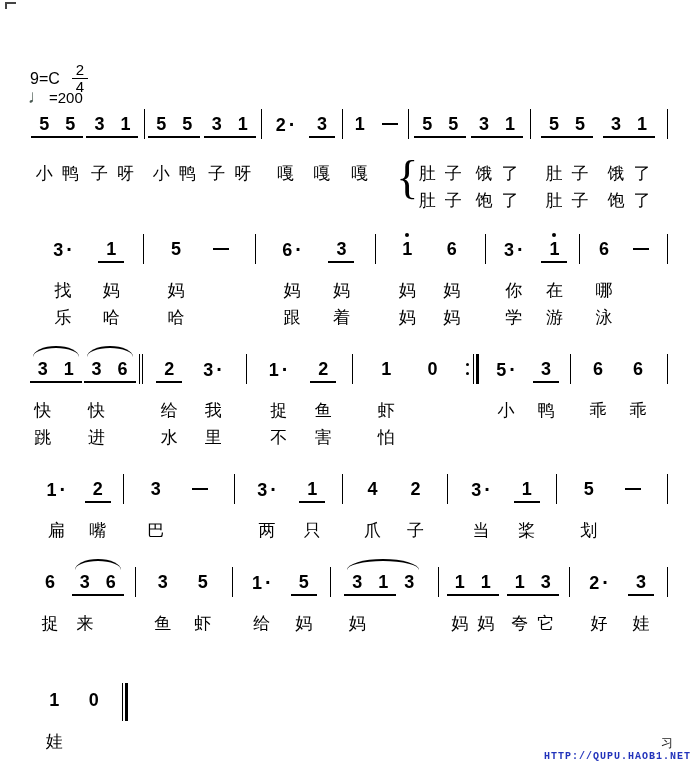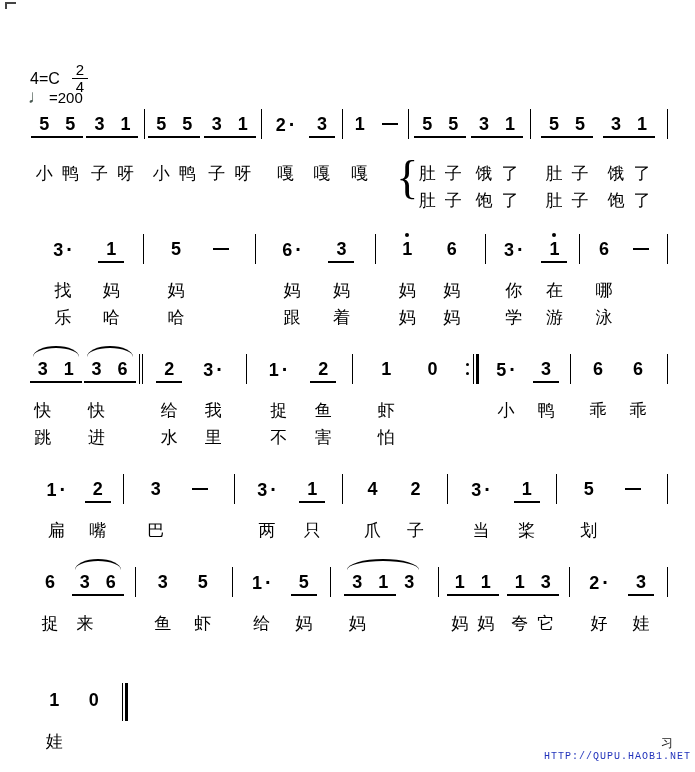--- a/index.html
+++ b/index.html
@@ -47,33 +47,33 @@
   .bar-wrap{display:flex;align-items:stretch;height:30px;margin-top:-3px;}
   .bar-wrap.final{height:38px;margin-top:-5px;}
   .bl{width:1px;background:#000;margin-left:2px;}
   .bl.thick{width:3px;}
   .rdots{display:flex;flex-direction:column;justify-content:center;gap:6px;margin-right:2px;}
   .rdot{width:3px;height:3px;background:#000;border-radius:50%;}
   .brace{position:absolute;left:-13px;top:calc(26px + var(--lgap,14px) - 8px);
     font-size:46px;line-height:52px;font-weight:400;color:#000;
     font-family:"Liberation Serif","DejaVu Serif",serif;}
   .wm-glyph{position:absolute;top:735px;right:22px;font-size:12px;color:#222;}
-  .wm-url{position:absolute;top:751px;right:4px;font-size:10px;font-weight:400;
+  .wm-url{position:absolute;top:751px;right:4px;font-size:10px;font-weight:700;
     letter-spacing:1px;color:#2233bb;font-family:"Liberation Mono","DejaVu Sans Mono",monospace;padding-left:32px;}
 </style>
 </head>
 <body>
 
 <div class="sheet">
   <div class="corner-mark"></div>
 
 
 
   <div class="keysig">
-    <span>4=C</span>
+    <span>9=C</span>
     <span class="fraction">
       <span class="fnum top">2</span>
       <span class="fnum">4</span>
     </span>
   </div>
 
   <div class="tempo">
     <span class="qnote">♩</span>
     <span>=200</span>
   </div>

